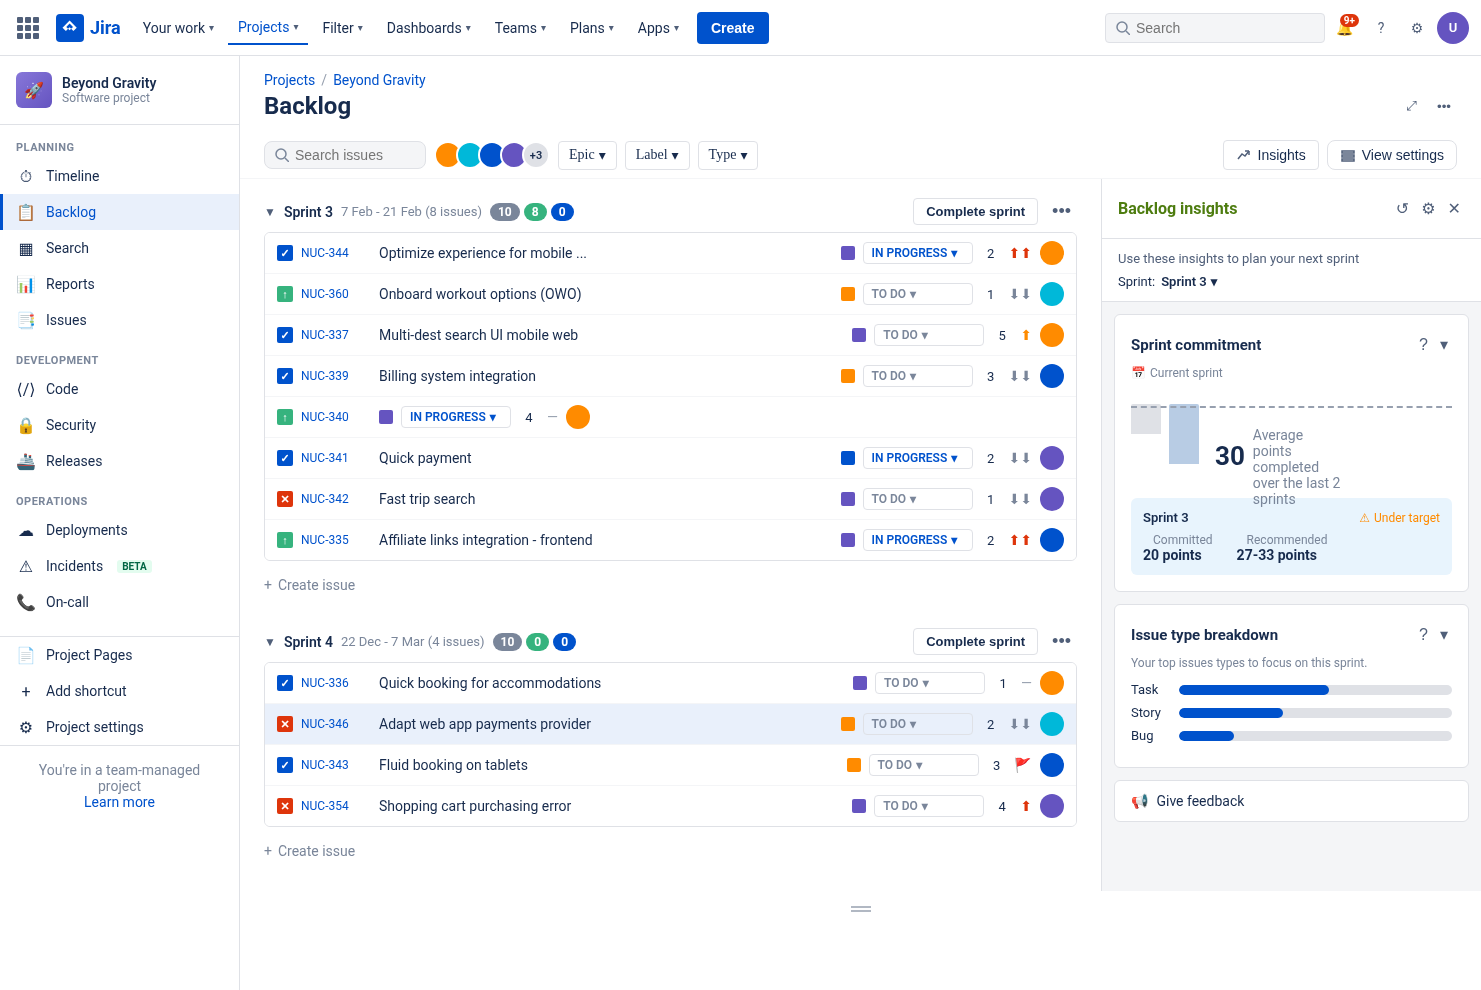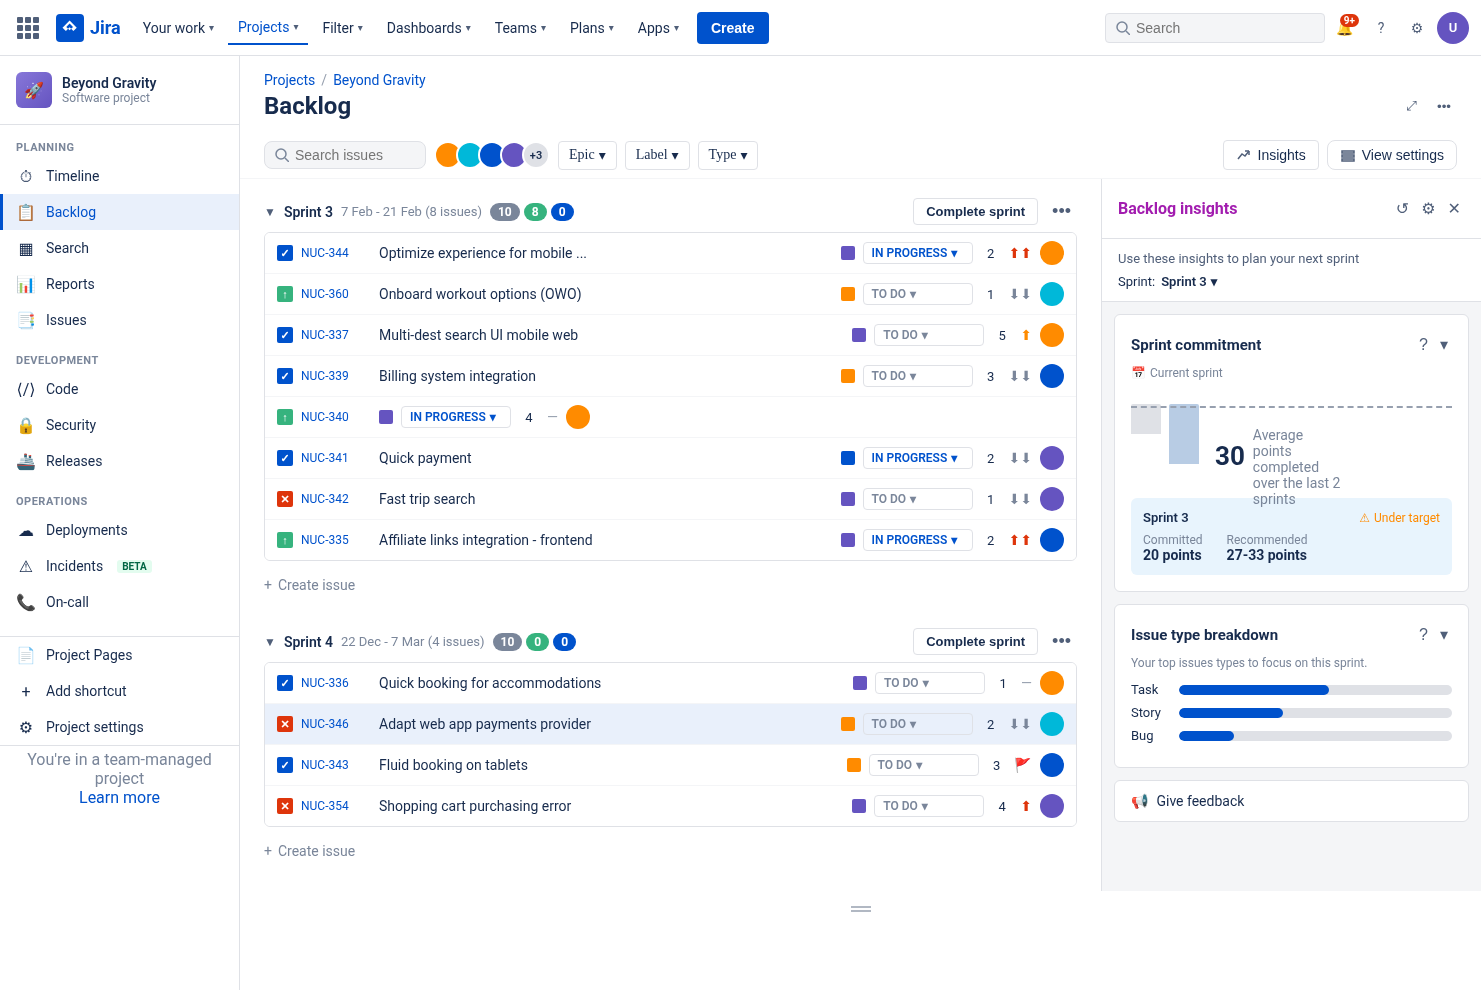--- a/index.html
+++ b/index.html
@@ -33,21 +33,21 @@
     .sidebar-project { display: flex; align-items: center; gap: 10px; padding: 16px; border-bottom: 1px solid #dfe1e6; }
     .project-icon { width: 36px; height: 36px; border-radius: 6px; background: linear-gradient(135deg, #8777d9, #6554c0); display: flex; align-items: center; justify-content: center; color: white; font-size: 16px; }
     .project-name { font-size: 14px; font-weight: 600; color: #172b4d; }
     .project-type { font-size: 12px; color: #7a869a; }
     .sidebar-section-label { font-size: 11px; font-weight: 700; color: #7a869a; text-transform: uppercase; letter-spacing: 0.5px; padding: 16px 16px 4px; }
     .sidebar-item { display: flex; align-items: center; gap: 10px; padding: 8px 16px; cursor: pointer; color: #172b4d; border-radius: 0; position: relative; }
     .sidebar-item.active { background: #e9f0fb; color: #0052cc; border-left: 3px solid #0052cc; padding-left: 13px; }
     .sidebar-item .si-icon { width: 20px; height: 20px; display: flex; align-items: center; justify-content: center; color: inherit; font-size: 16px; flex-shrink: 0; }
     .sidebar-item .si-label { font-size: 14px; }
     .sidebar-beta { font-size: 10px; background: #e3fcef; color: #006644; border-radius: 3px; padding: 1px 5px; font-weight: 700; margin-left: 4px; }
-    .sidebar-footer { padding: 4px; font-size: 16px; color: #7a869a; text-align: center; border-top: 1px solid #dfe1e6; margin-top: auto; }
+    .sidebar-footer { padding: 16px; font-size: 14px; color: #7a869a; text-align: center; border-top: 1px solid #dfe1e6; margin-top: auto; }
     .sidebar-footer a { color: #0052cc; text-decoration: none; }
 
     
     .main-content { flex: 1; overflow-y: auto; background: #fff; }
     .breadcrumb { display: flex; align-items: center; gap: 6px; padding: 16px 24px 0; font-size: 14px; color: #7a869a; }
     .breadcrumb a { color: #0052cc; text-decoration: none; }
     .breadcrumb-sep { color: #97a0af; }
     .page-header { display: flex; align-items: center; justify-content: space-between; padding: 4px 24px 12px; }
     .page-title { font-size: 24px; font-weight: 700; color: #172b4d; }
     .page-actions { display: flex; gap: 8px; }
@@ -101,38 +101,38 @@
     .status-inprogress { color: #0052cc; }
     .status-todo { color: #7a869a; }
     .issue-points { font-size: 13px; color: #172b4d; min-width: 20px; text-align: center; }
     .priority-icon { font-size: 14px; flex-shrink: 0; }
     .issue-avatar { width: 24px; height: 24px; border-radius: 50%; display: flex; align-items: center; justify-content: center; font-size: 10px; font-weight: 700; color: white; flex-shrink: 0; }
 
     .create-issue-btn { display: flex; align-items: center; gap: 6px; padding: 8px 0; cursor: pointer; color: #7a869a; font-size: 14px; }
 
     
     .ip-header { display: flex; align-items: center; justify-content: space-between; padding: 16px; background: white; border-bottom: 1px solid #dfe1e6; }
-    .ip-title { font-size: 16px; font-weight: 700; color: #a21caf; }
+    .ip-title { font-size: 16px; font-weight: 700; color: #4d7c0f; }
     .ip-actions { display: flex; gap: 4px; }
     .ip-icon-btn { background: none; border: none; cursor: pointer; padding: 4px; color: #505f79; font-size: 16px; }
     .ip-desc { font-size: 13px; color: #505f79; padding: 12px 16px 8px; background: white; }
     .ip-sprint-row { display: flex; align-items: center; gap: 6px; padding: 0 16px 12px; background: white; border-bottom: 1px solid #dfe1e6; font-size: 13px; color: #172b4d; }
     .ip-sprint-select { display: flex; align-items: center; gap: 4px; font-weight: 600; cursor: pointer; }
 
     .ip-card { background: white; margin: 12px; border-radius: 6px; border: 1px solid #dfe1e6; padding: 16px; }
     .ip-card-title { font-size: 15px; font-weight: 700; color: #172b4d; display: flex; align-items: center; justify-content: space-between; margin-bottom: 8px; }
     .ip-card-subtitle { font-size: 12px; color: #7a869a; display: flex; align-items: center; gap: 4px; margin-bottom: 16px; }
 
     .sprint-commitment-bottom { margin-top: 12px; background: #e8f4fd; border-radius: 6px; padding: 12px; }
     .scb-header { display: flex; align-items: center; justify-content: space-between; margin-bottom: 8px; }
     .scb-sprint { font-size: 13px; font-weight: 600; color: #172b4d; }
     .scb-warning { display: flex; align-items: center; gap: 4px; font-size: 12px; color: #ff8b00; }
     .scb-row { display: flex; gap: 24px; }
     .scb-item { }
-    .scb-label { font-size: 12px; color: #7a869a; }
+    .scb-label { font-size: 12px; color: #7a869a; margin-left: 10px; }
     .scb-value { font-size: 14px; font-weight: 700; color: #172b4d; }
 
     .ip-card2 { background: white; margin: 12px; border-radius: 6px; border: 1px solid #dfe1e6; padding: 16px; }
     .breakdown-desc { font-size: 12px; color: #7a869a; margin-bottom: 12px; }
     .breakdown-row { display: flex; align-items: center; gap: 8px; margin-bottom: 8px; }
     .breakdown-label { font-size: 13px; color: #172b4d; width: 40px; flex-shrink: 0; }
     .breakdown-bar-bg { flex: 1; height: 10px; background: #dfe1e6; border-radius: 5px; overflow: hidden; }
     .breakdown-bar-fill { height: 100%; background: #0052cc; border-radius: 5px; }
 
     .feedback-row { display: flex; align-items: center; gap: 8px; padding: 12px 16px; margin: 0 12px 12px; background: white; border-radius: 6px; border: 1px solid #dfe1e6; cursor: pointer; font-size: 14px; color: #172b4d; }

